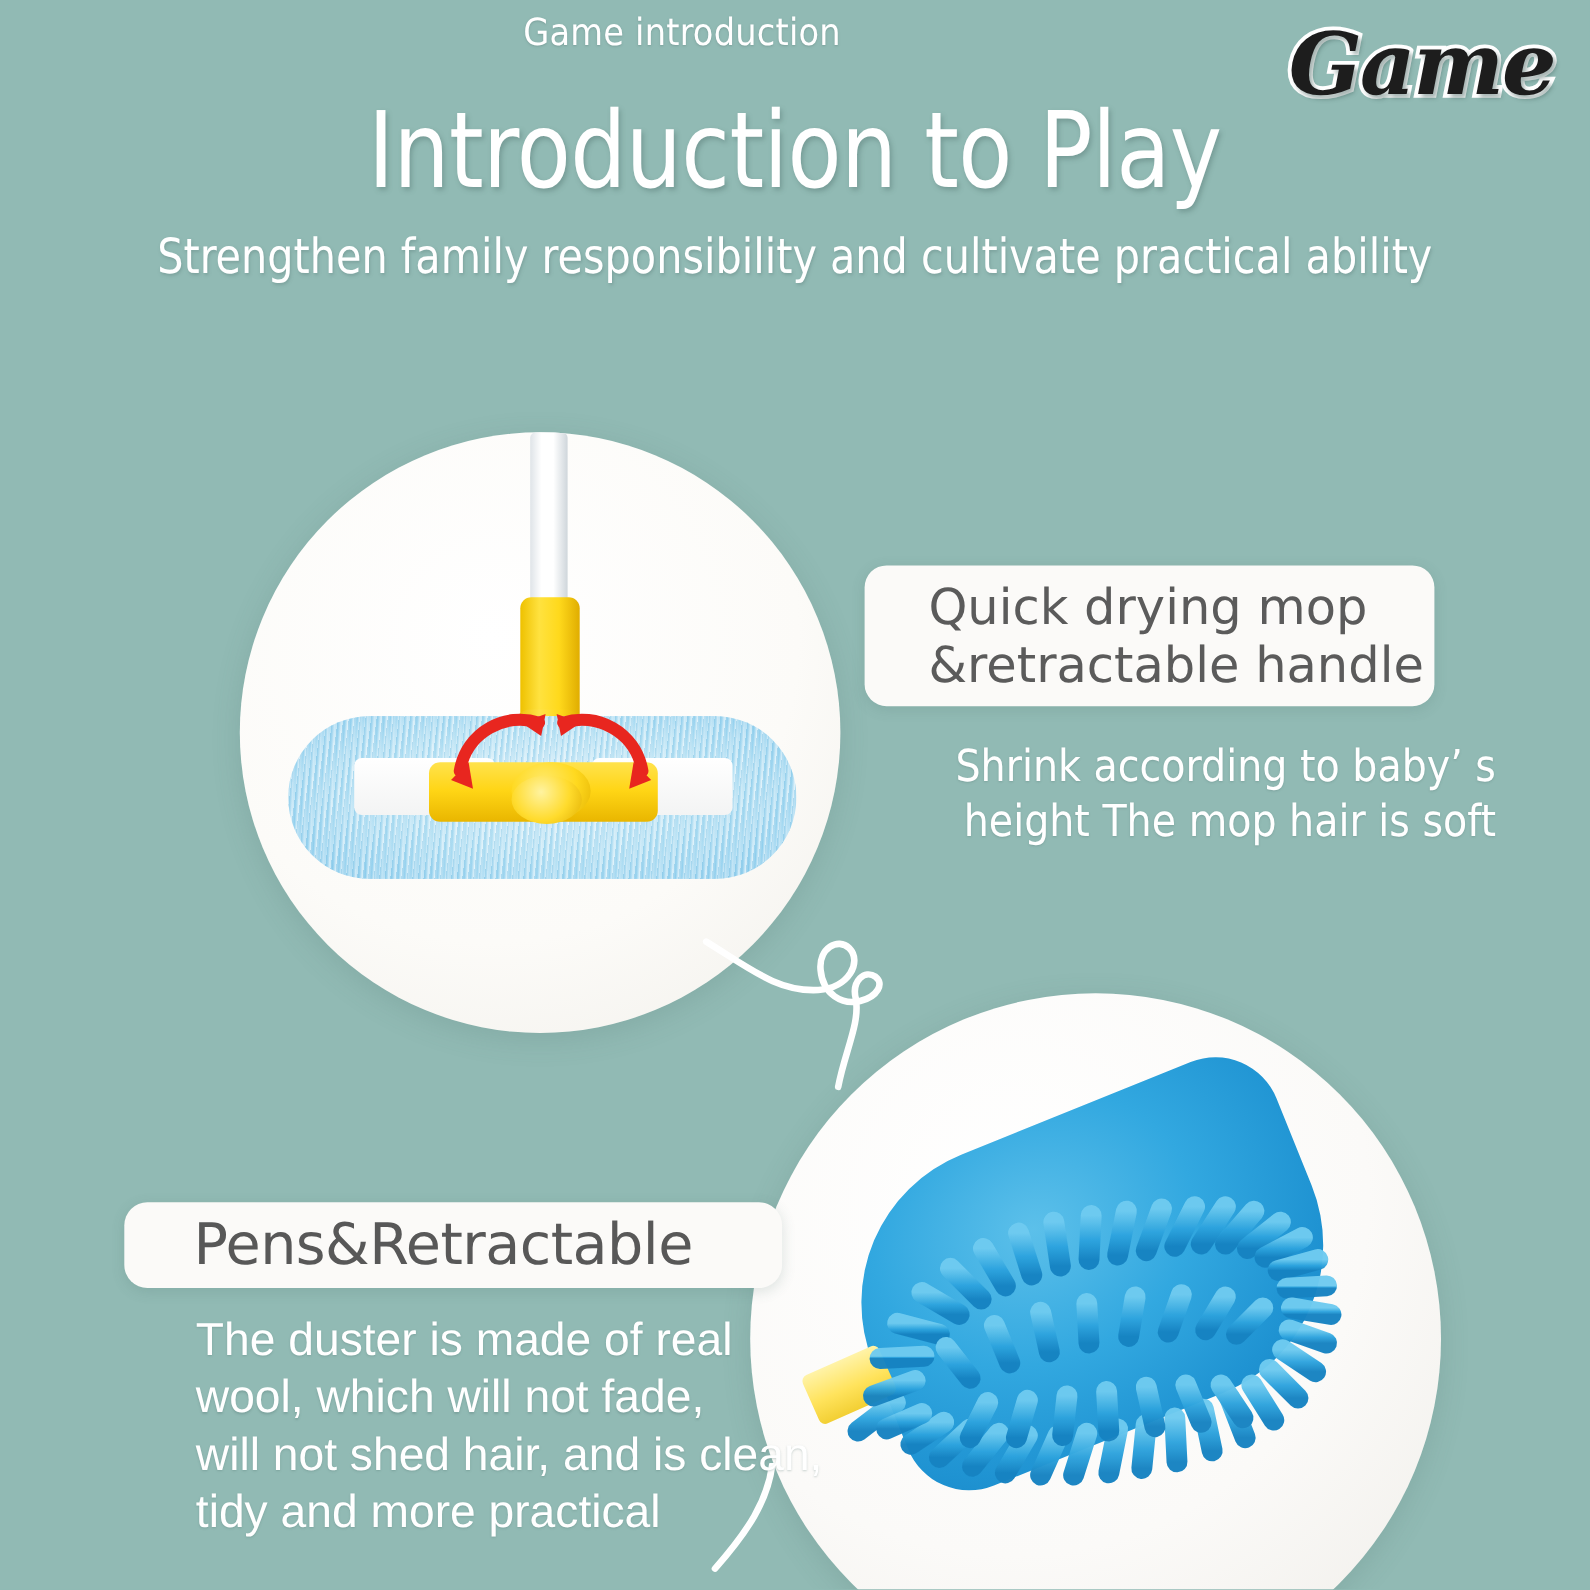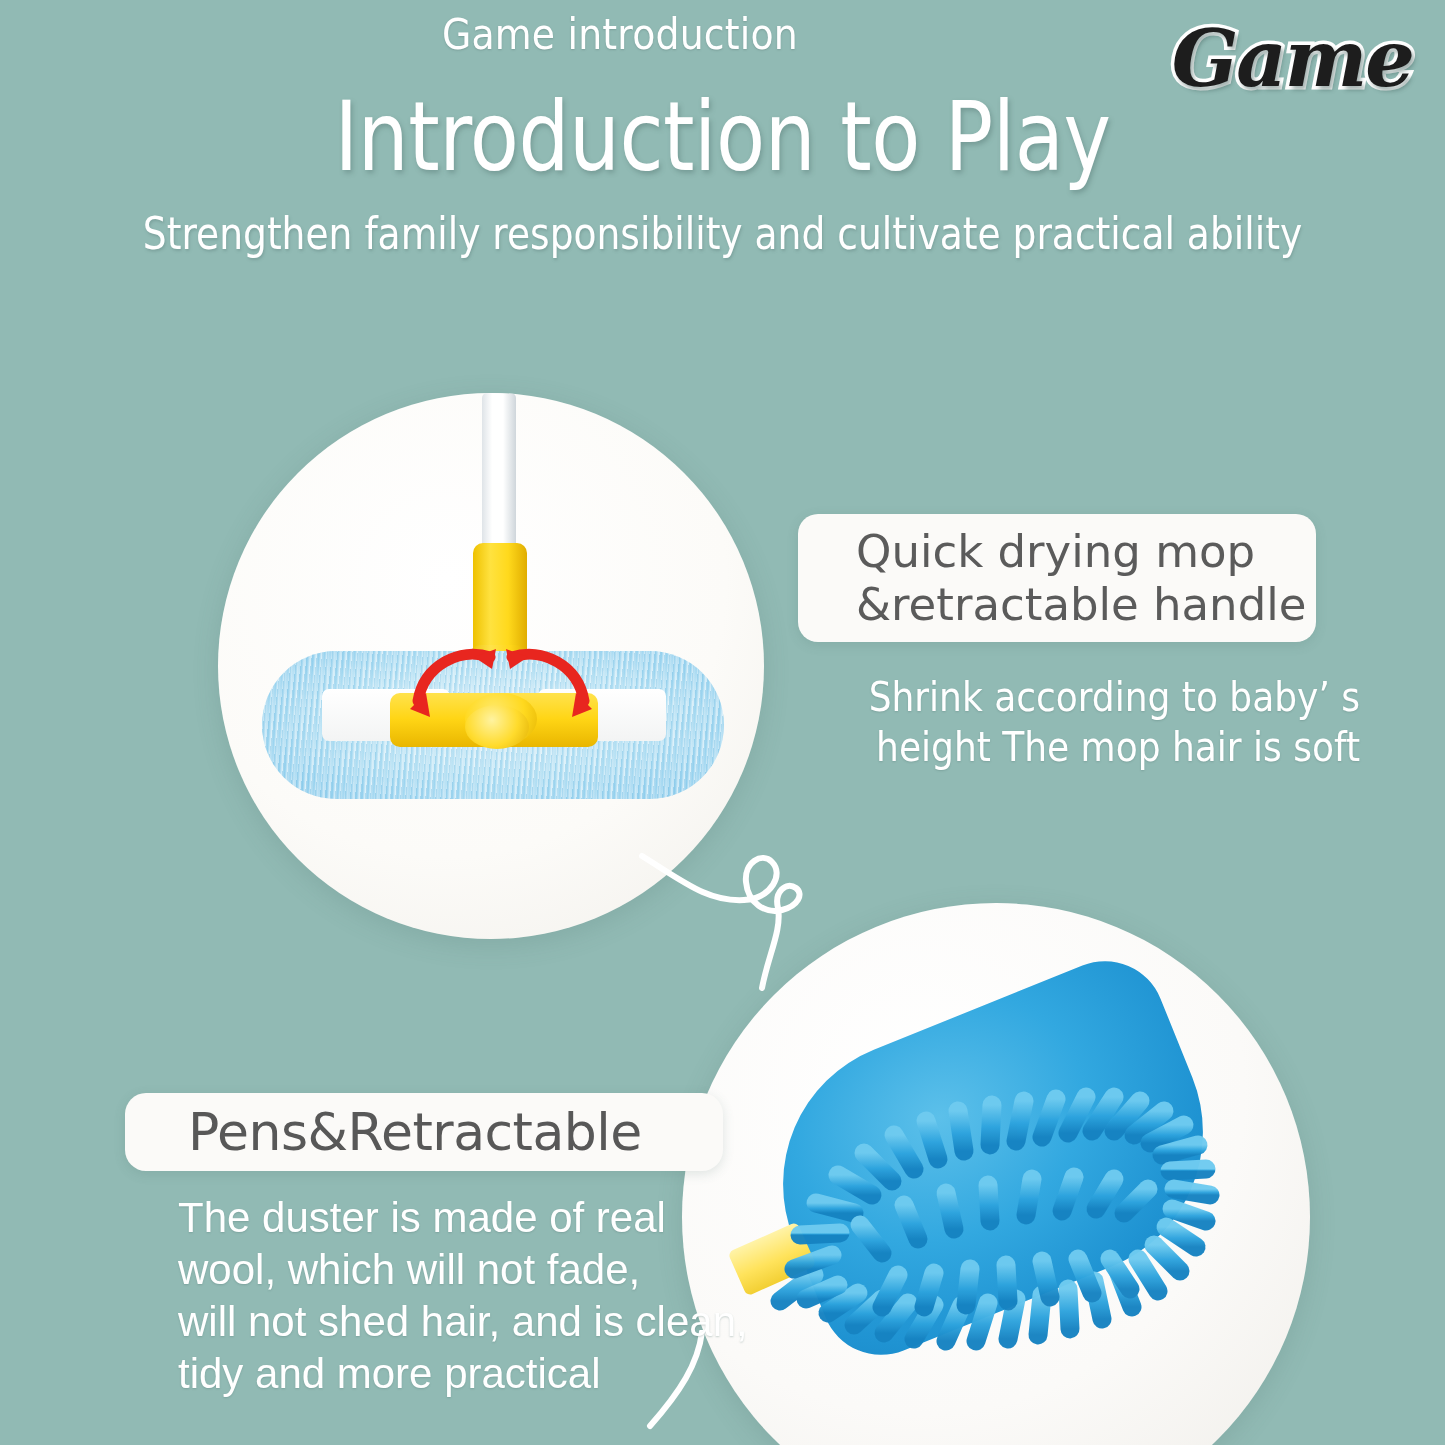--- a/index.html
+++ b/index.html
@@ -22,21 +22,21 @@
   }
 
   
   #eyebrow {
     position: absolute;
     top: 10px;
     left: 0;
     width: 1240px;
     text-align: center;
     color: #ffffff;
-    font-size: 42px;
+    font-size: 34px;
     font-weight: 400;
     letter-spacing: 0.2px;
     font-family: "DejaVu Sans Condensed", "Liberation Sans Narrow", "Liberation Sans", sans-serif;
     text-shadow: 0 1px 2px rgba(80,110,106,0.35);
   }
   #main-title {
     position: absolute;
     top: 85px;
     left: 0;
     width: 1445px;
@@ -243,21 +243,20 @@
 
   
   .pill {
     position: absolute;
     background: #fbfaf8;
     border-radius: 20px;
     box-shadow: 0 3px 12px rgba(70,105,100,0.16);
     display: flex;
     align-items: center;
     justify-content: flex-start;
-    margin-left: 12px;
   }
   #pill-mop {
     left: 786px;
     top: 514px;
     width: 518px;
     height: 128px;
     padding: 0 0 0 58px;
     box-sizing: border-box;
   }
   #pill-mop-label {

